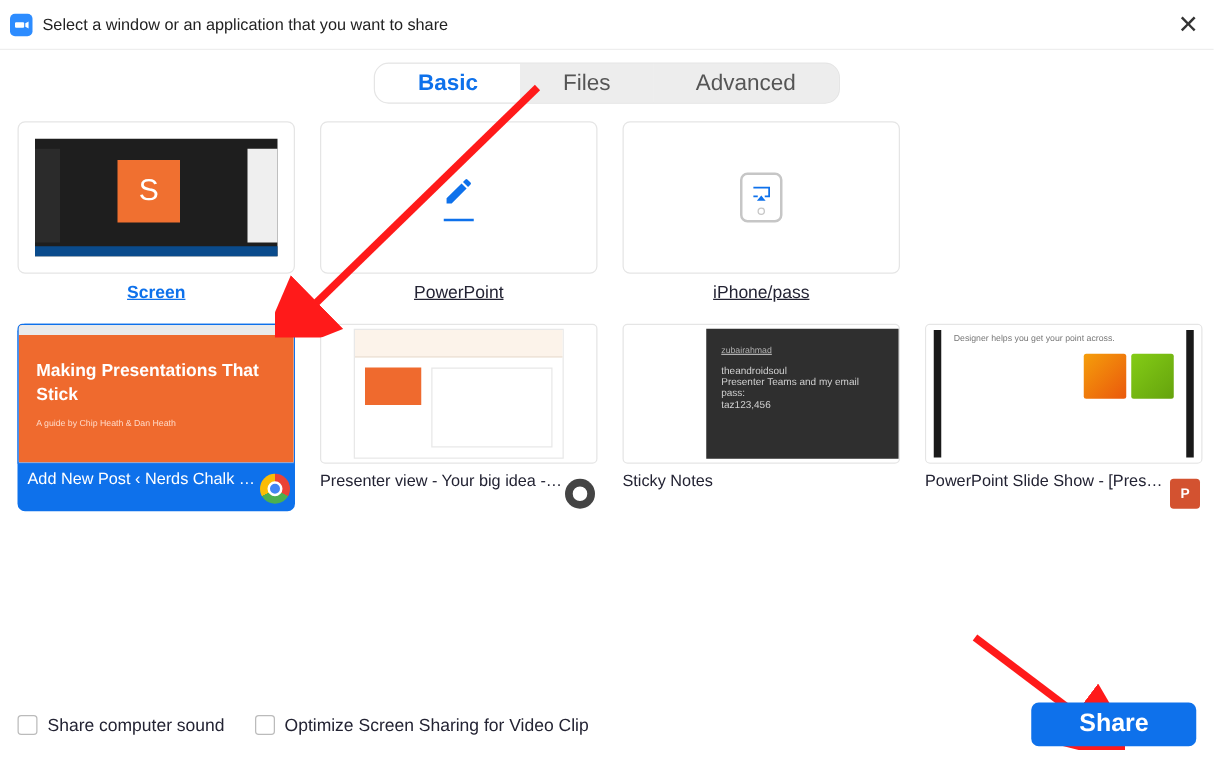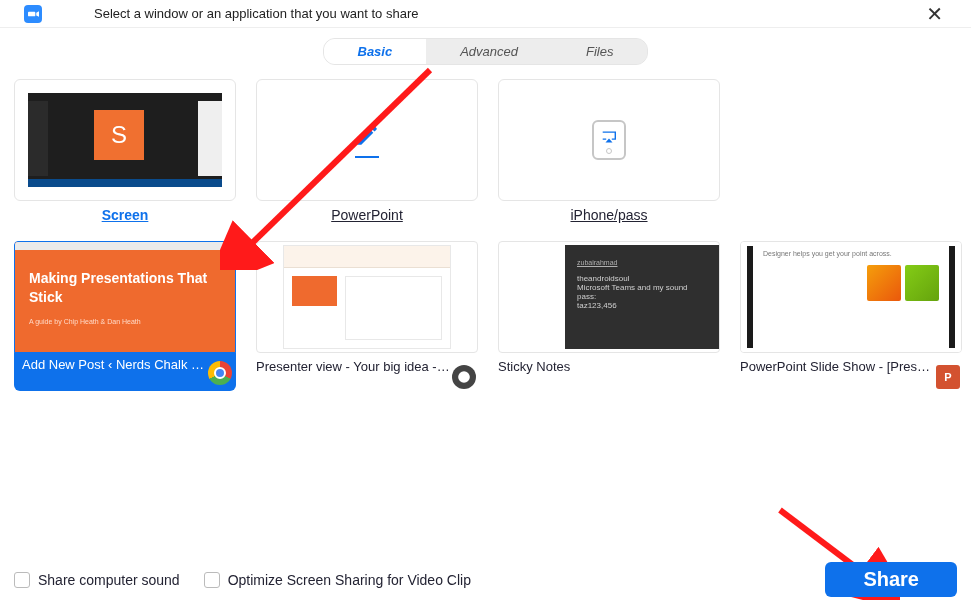--- a/index.html
+++ b/index.html
@@ -1,26 +1,26 @@
 <!DOCTYPE html>
 <html><head>
 <meta charset="utf-8">
 <style>
   * { box-sizing: border-box; margin: 0; padding: 0; font-family: -apple-system, BlinkMacSystemFont, "Segoe UI", Arial, sans-serif; }
   body { width: 971px; height: 607px; background: #fff; position: relative; overflow: hidden; }
 
-  .titlebar { display: flex; align-items: center; height: 28px; padding: 0 24px; border-bottom: 1px solid #eee; gap: 44px; }
+  .titlebar { display: flex; align-items: center; height: 40px; padding: 0 8px; border-bottom: 1px solid #eee; }
   .zoom-logo { width: 18px; height: 18px; border-radius: 4px; background: #2d8cff; display: flex; align-items: center; justify-content: center; margin-right: 8px; }
   .zoom-logo svg { width: 11px; height: 8px; }
   .title-text { font-size: 13px; color: #222; }
   .close-x { margin-left: auto; font-size: 20px; line-height: 1; color: #333; cursor: pointer; padding: 0 4px; }
 
   .tabs { display: flex; justify-content: center; margin-top: 10px; }
   .tab-group { display: flex; border: 1px solid #e5e5e5; border-radius: 12px; background: #f0f0f0; overflow: hidden; }
-  .tab { padding: 5px 34px; font-size: 13px; color: #555; background: #ededed; cursor: pointer; font-style: italic; }
+  .tab { padding: 5px 34px; font-size: 18px; color: #555; background: #ededed; cursor: pointer; }
   .tab.active { background: #fff; color: #0e71eb; font-weight: 600; }
 
   .grid { padding: 14px 14px 0 14px; display: grid; grid-template-columns: repeat(4, 222px); gap: 18px 20px; }
   .tile { height: 144px; display: flex; flex-direction: column; cursor: pointer; }
   .tile .thumb { flex: 1; border: 1px solid #e5e5e5; border-radius: 6px; display: flex; align-items: center; justify-content: center; overflow: hidden; position: relative; background: #fff; }
   .tile.top .label { text-align: center; font-size: 14px; color: #232333; margin-top: 6px; text-decoration: underline; }
   .tile.top:first-child .label { color: #0e71eb; font-weight: 600; }
 
   .tile.window { height: 150px; position: relative; }
   .tile.window .wthumb { height: 112px; border: 1px solid #e5e5e5; border-radius: 4px; overflow: hidden; position: relative; display:flex; align-items:center; justify-content:flex-end; background:#fff; }
@@ -91,22 +91,22 @@
         <path fill="#fff" d="M2 3h12a2 2 0 0 1 2 2v6a2 2 0 0 1-2 2H2a2 2 0 0 1-2-2V5a2 2 0 0 1 2-2zm16 2 6-3v12l-6-3z"></path>
       </svg>
   </div>
   <div class="title-text">Select a window or an application that you want to share</div>
   <div class="close-x">✕</div>
 </div>
 
 <div class="tabs">
   <div class="tab-group">
     <div class="tab active">Basic</div>
+    <div class="tab">Files</div>
     <div class="tab">Advanced</div>
-    <div class="tab">Files</div>
   </div>
 </div>
 
 <div class="grid">
 
   <div class="tile top">
     <div class="thumb">
       <div class="screen-thumb">
         <div class="side-left"></div>
         <div class="side-right"></div>
@@ -178,21 +178,21 @@
           <path fill="#fff" d="M12 2a10 10 0 1 0 0 20 10 10 0 0 0 0-20zm6 13-3-3 3-3-6 3zm-12 0 6-3-6-3 3 3z"></path>
         </svg>
     </div>
   </div>
 
   <div class="tile window">
     <div class="wthumb">
       <div class="sticky-thumb">
         <div class="hdr">zubairahmad</div>
         <div class="ln1">theandroidsoul</div>
-        <div>Microsoft Teams and my sound pass:</div>
+        <div>Presenter Teams and my email pass:</div>
         <div>taz123,456</div>
       </div>
     </div>
     <div class="wlabel">Sticky Notes</div>
   </div>
 
   <div class="tile window">
     <div class="wthumb">
       <div class="ppt-thumb">
         <div class="bars"></div>

